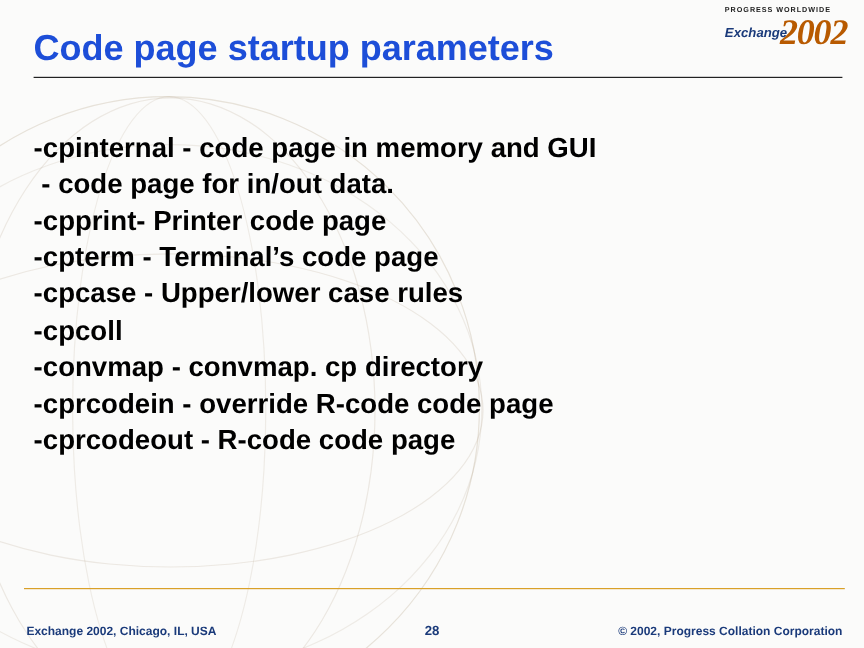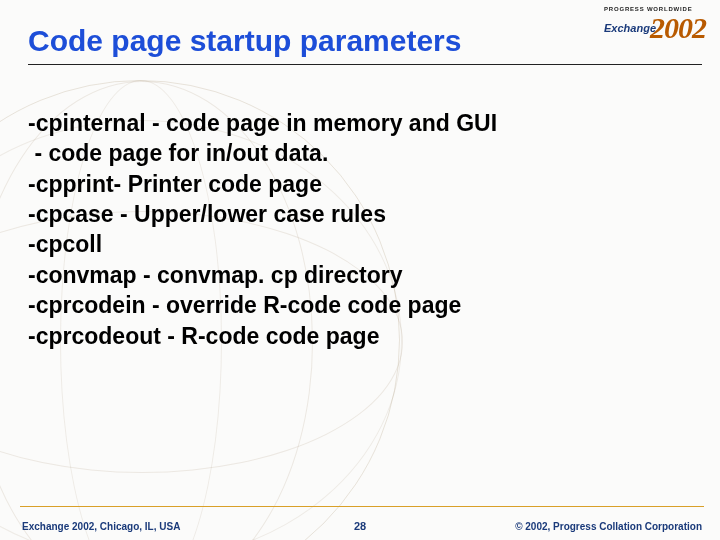--- a/index.html
+++ b/index.html
@@ -108,21 +108,21 @@
     line-height: 1.32;
   }
   .line .param { white-space: pre; text-align: right; }
   .line .desc { white-space: pre; }
 
   .footer {
     position: absolute;
     left: 0;
     right: 0;
     bottom: 0;
-    height: 34px;
+    height: 50px;
   }
   .footer .frule {
     position: absolute;
     left: 20px;
     right: 16px;
     top: 0;
     height: 1px;
     background: #d9a028;
   }
   .footer .fl {
@@ -173,20 +173,24 @@
       <span class="desc"> - code page in memory and GUI</span>
     </div>
   <div class="line">
       <span class="desc"> - code page for in/out data.</span>
     </div>
   <div class="line">
       <span class="param">-cpprint</span>
       <span class="desc">- Printer code page</span>
     </div>
   <div class="line">
+      <span class="param">-cpterm</span>
+      <span class="desc"> - Terminal’s code page</span>
+    </div>
+  <div class="line">
       <span class="param">-cpcase</span>
       <span class="desc"> - Upper/lower case rules</span>
     </div>
   <div class="line">
       <span class="param">-cpcoll</span>
     </div>
   <div class="line">
       <span class="param">-convmap</span>
       <span class="desc"> - convmap. cp directory</span>
     </div>

